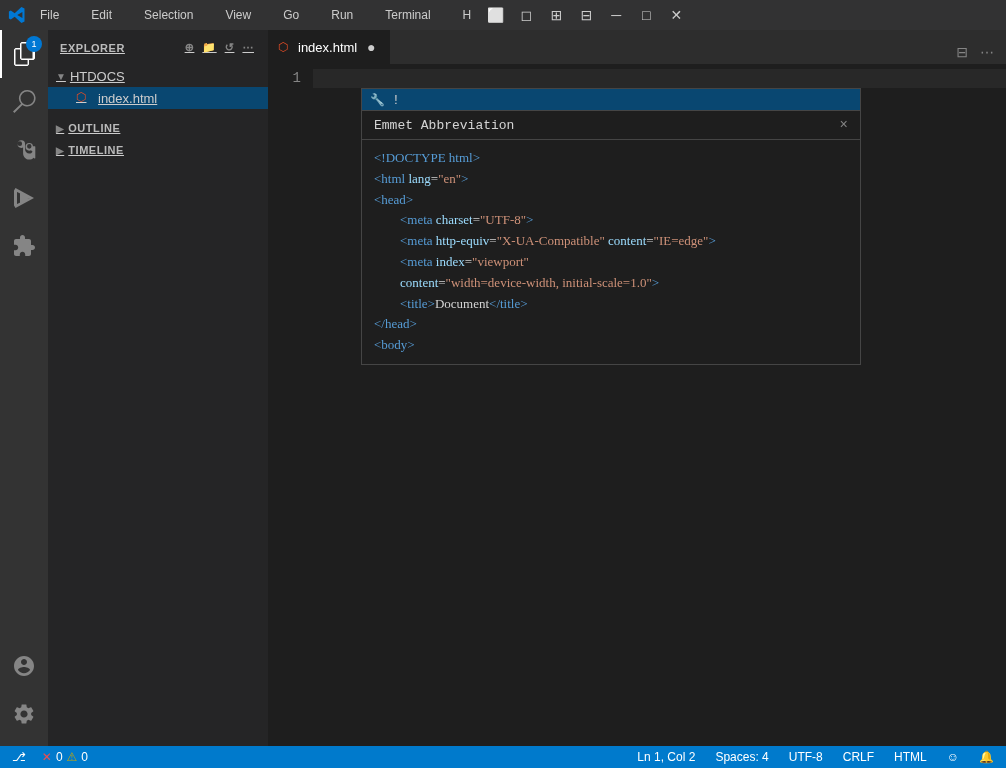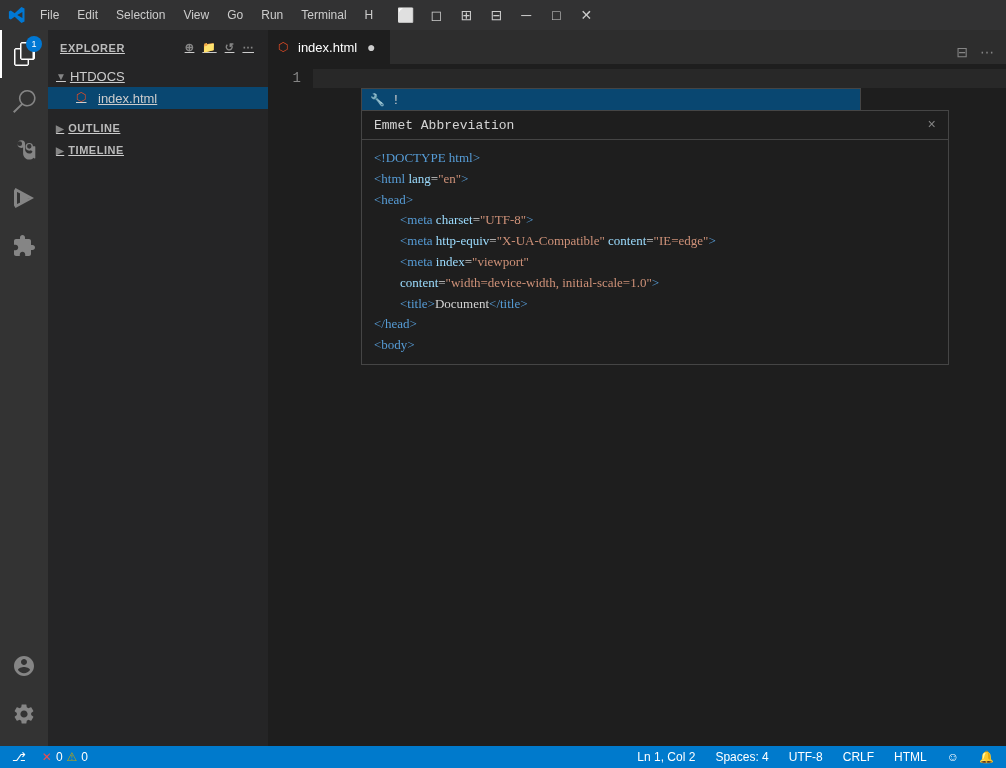--- a/index.html
+++ b/index.html
@@ -25,22 +25,22 @@
       user-select: none;
     }
     .title-bar-logo {
       width: 18px;
       height: 18px;
       margin-right: 6px;
       color: #0078d4;
     }
     .title-bar-menu {
       display: flex;
-      gap: 2px;
-      margin-right: 12px;
+      gap: 16px;
+      margin-right: 4px;
     }
     .title-bar-menu-item {
       font-size: 12px;
       padding: 2px 8px;
       color: #cccccc;
       cursor: pointer;
     }
     .title-bar-center {
       flex: 1;
       text-align: center;
@@ -348,21 +348,21 @@
     .autocomplete-text {
       color: #cccccc;
       font-size: 13px;
     }
 
     
     .emmet-popup {
       position: absolute;
       top: 45px;
       left: 48px;
-      width: 588px;
+      width: 500px;
       background: #1e1e1e;
       border: 1px solid #454545;
       z-index: 11;
       pointer-events: auto;
     }
     .emmet-header {
       display: flex;
       align-items: center;
       justify-content: space-between;
       padding: 6px 12px;

